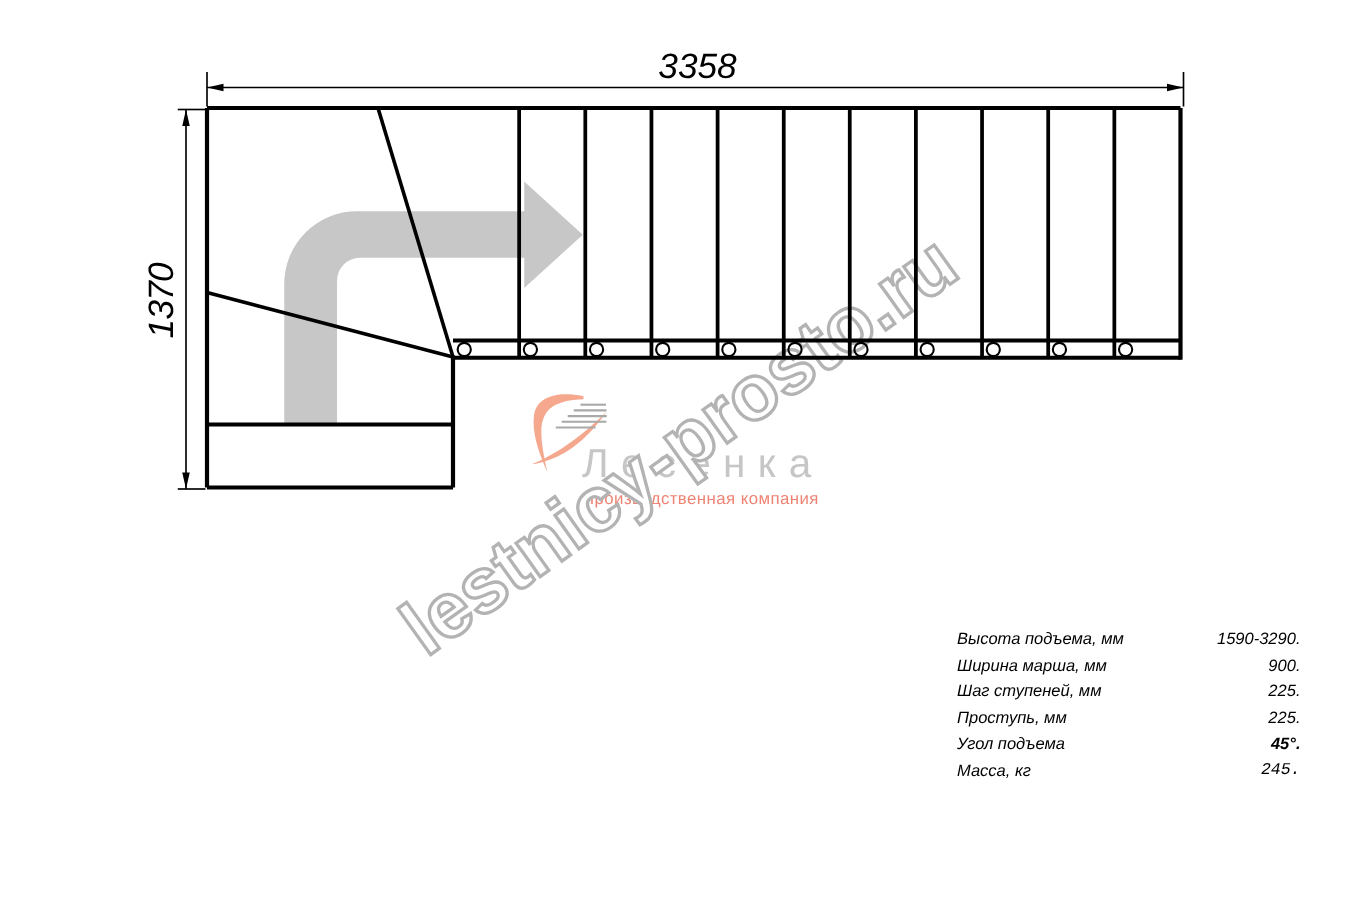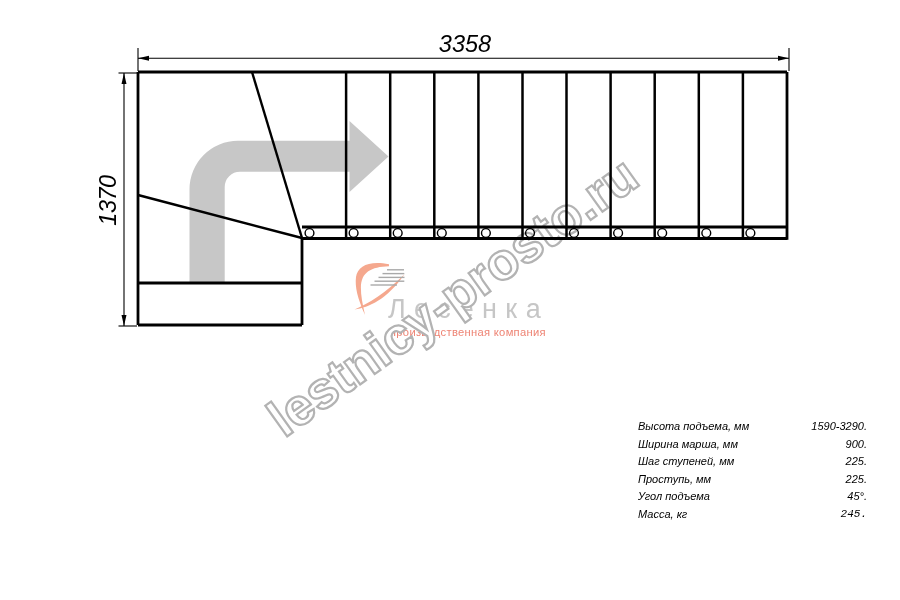--- a/index.html
+++ b/index.html
@@ -118,16 +118,16 @@
 <div class="abs" style="left:614px;top:418px;width:229px;font-size:11px;font-style:italic;line-height:17.6px;color:#000;margin-left:24px;">
 
   <div>Высота подъема, мм<span style="float:right;">1590-3290.</span></div>
 
   <div>Ширина марша, мм<span style="float:right;">900.</span></div>
 
   <div>Шаг ступеней, мм<span style="float:right;">225.</span></div>
 
   <div>Проступь, мм<span style="float:right;">225.</span></div>
 
-  <div>Угол подъема<span style="float:right;">45°.</span></div>
+  <div>Угол подъема<span style="float:right;font-weight:bold;">45°.</span></div>
 
   <div>Масса, кг<span style="float:right;font-family:Liberation Mono, monospace;">245.</span></div>
 </div>
 
 </body></html>

